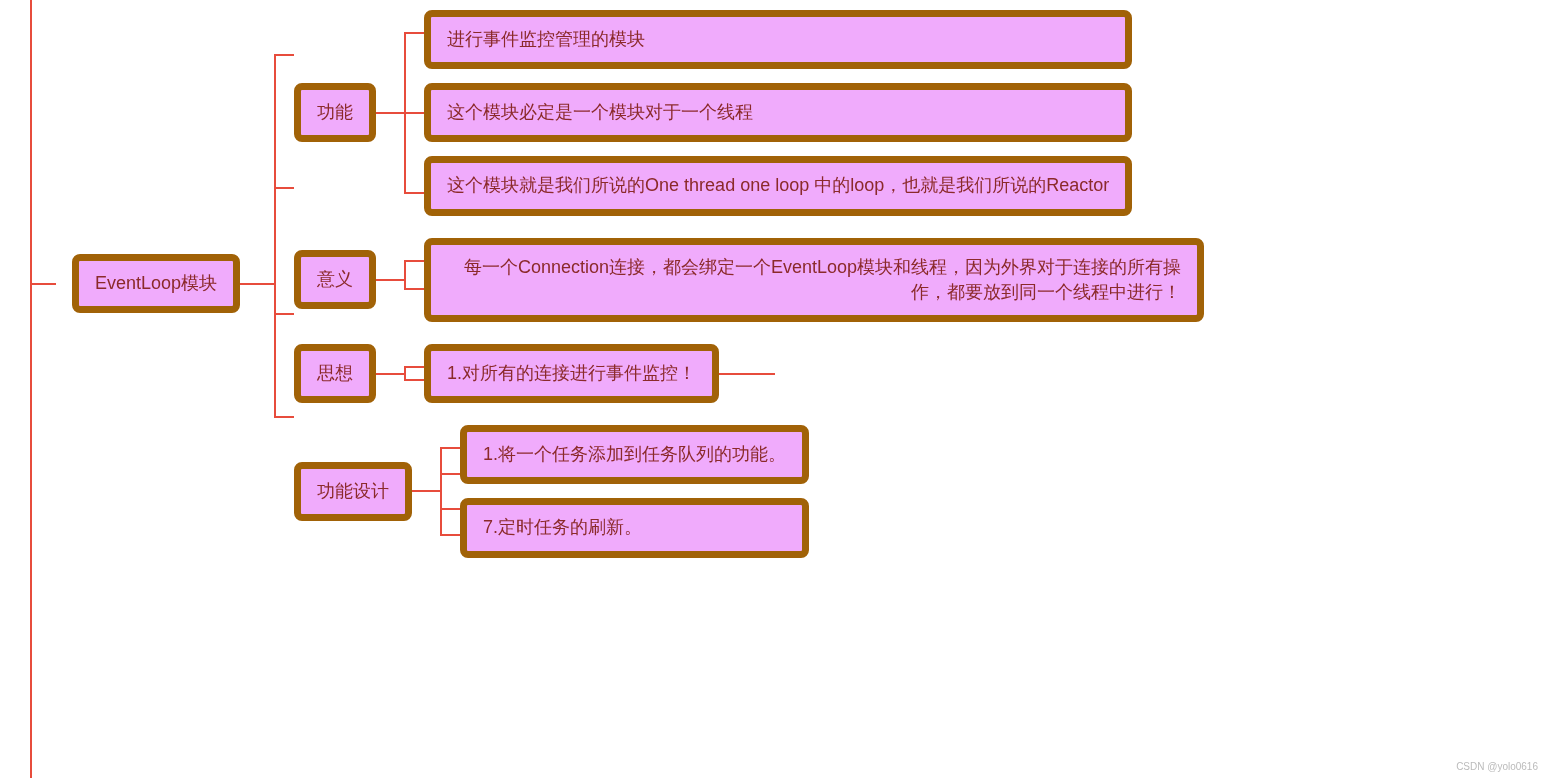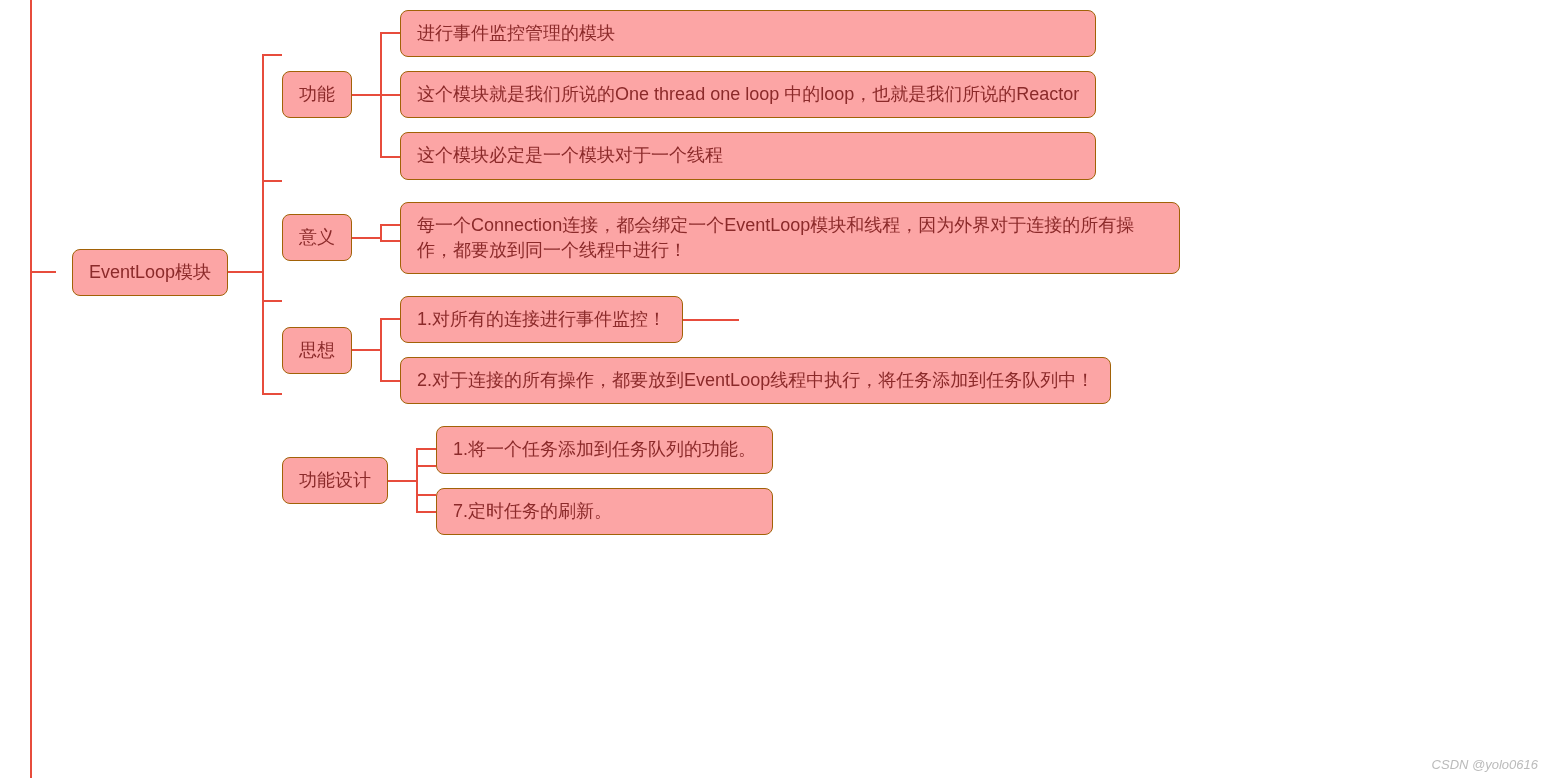--- a/index.html
+++ b/index.html
@@ -25,29 +25,29 @@
   .trunk {
     position: absolute;
     left: 30px;
     top: 0;
     bottom: 0;
     width: 2px;
     background: #e74c3c;
   }
   .node-box {
     display: inline-block;
-    background: #fca5a5;
-    border: 1px solid #a16207;
+    background: #f0abfc;
+    border: 7px solid #a16207;
     border-radius: 8px;
     padding: 10px 16px;
     color: #8b2a2a;
     white-space: nowrap;
     line-height: 1.4;
   }
-  .node-box.multiline { white-space: normal; max-width: 820px; }
+  .node-box.multiline { white-space: normal; max-width: 820px; text-align: right; }
   .row {
     display: flex;
     align-items: center;
   }
   .children {
     display: flex;
     flex-direction: column;
     justify-content: center;
     gap: 18px;
     position: relative;
@@ -85,24 +85,23 @@
     position: absolute;
     left: 0;
     width: 20px;
     height: 2px;
     background: #e74c3c;
   }
   .watermark {
     position: absolute;
     right: 14px;
     bottom: 6px;
-    font-size: 13px;
+    font-size: 10px;
     color: #bbb;
     font-family: Arial, sans-serif;
-    font-style: italic;
   }
   .root-connector {
     width: 26px;
     height: 2px;
     background: #e74c3c;
     flex: none;
   }
   .level1-gap { gap: 22px; }
   .root-box { margin-left: 16px; }
   .tight { gap: 14px; }
@@ -133,22 +132,22 @@
         <span>功能</span>
       </div>
       <div class="hline short"></div>
       <div class="bracket" style="--bt:22px;--bb:22px;">
         <div class="tick" style="top:22px;"></div>
         <div class="tick" style="top:calc(50% - 1px);"></div>
         <div class="tick" style="bottom:22px;"></div>
       </div>
       <div class="children tight">
         <div class="node-box"><span>进行事件监控管理的模块</span></div>
+        <div class="node-box"><span>这个模块必定是一个模块对于一个线程</span></div>
         <div class="node-box"><span>这个模块就是我们所说的One thread one loop 中的loop，也就是我们所说的Reactor</span></div>
-        <div class="node-box"><span>这个模块必定是一个模块对于一个线程</span></div>
       </div>
     </div>
 
     <div class="child-row">
       <div class="node-box">
         <span>意义</span>
       </div>
       <div class="hline short"></div>
       <div class="bracket" style="--bt:22px;--bb:32px;">
         <div class="tick" style="top:22px;"></div>
@@ -166,21 +165,20 @@
       <div class="hline short"></div>
       <div class="bracket" style="--bt:22px;--bb:22px;">
         <div class="tick" style="top:22px;"></div>
         <div class="tick" style="bottom:22px;"></div>
       </div>
       <div class="children tight">
         <div class="row">
           <div class="node-box"><span>1.对所有的连接进行事件监控！</span></div>
           <div class="hline" style="width:56px;"></div>
         </div>
-        <div class="node-box"><span>2.对于连接的所有操作，都要放到EventLoop线程中执行，将任务添加到任务队列中！</span></div>
       </div>
     </div>
 
     <div class="child-row">
       <div class="node-box">
         <span>功能设计</span>
       </div>
       <div class="hline short"></div>
       <div class="bracket" style="--bt:22px;--bb:22px;">
         <div class="tick" style="top:22px;"></div>

